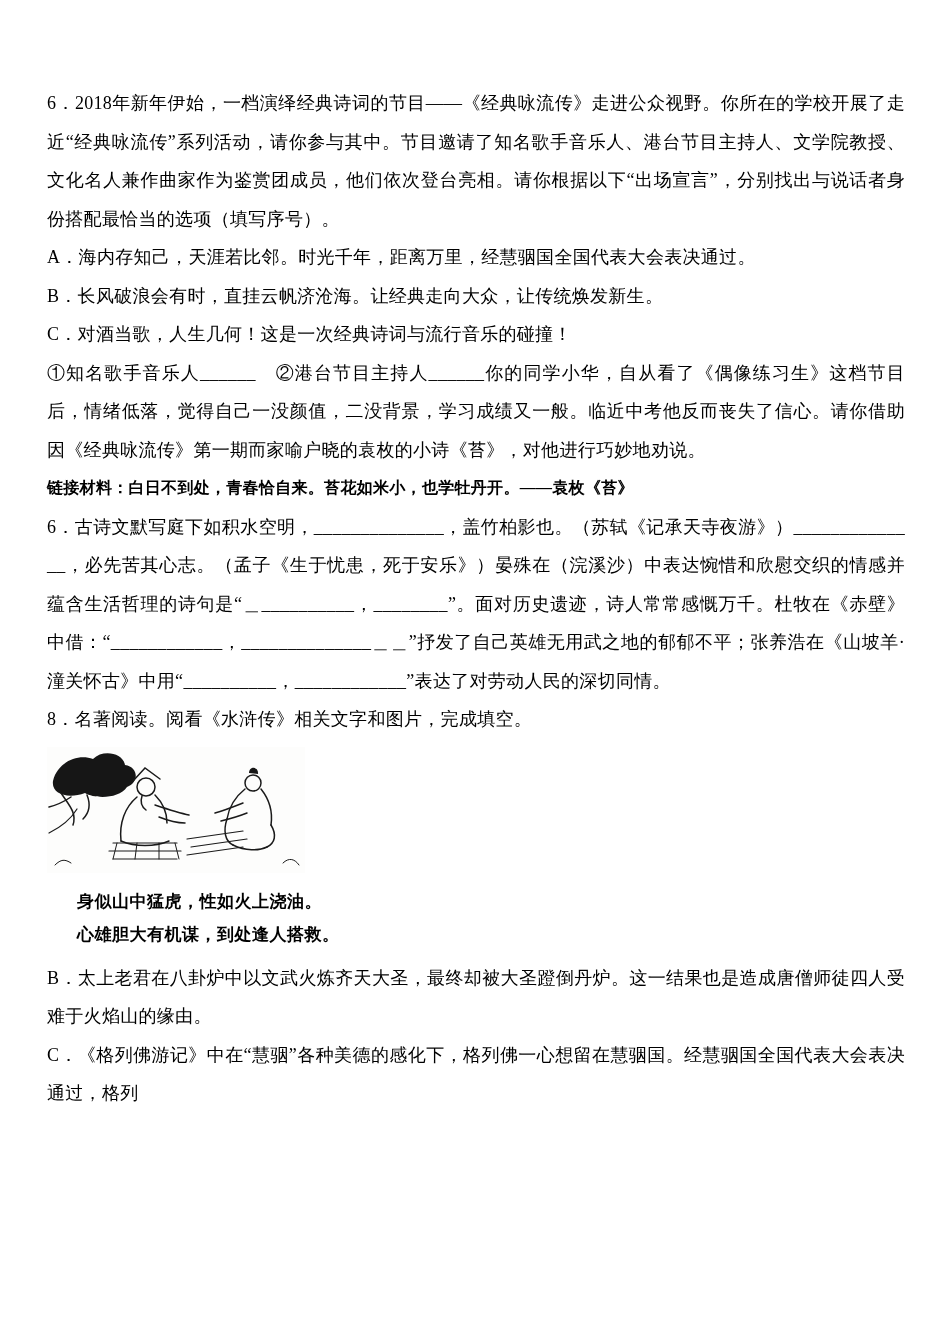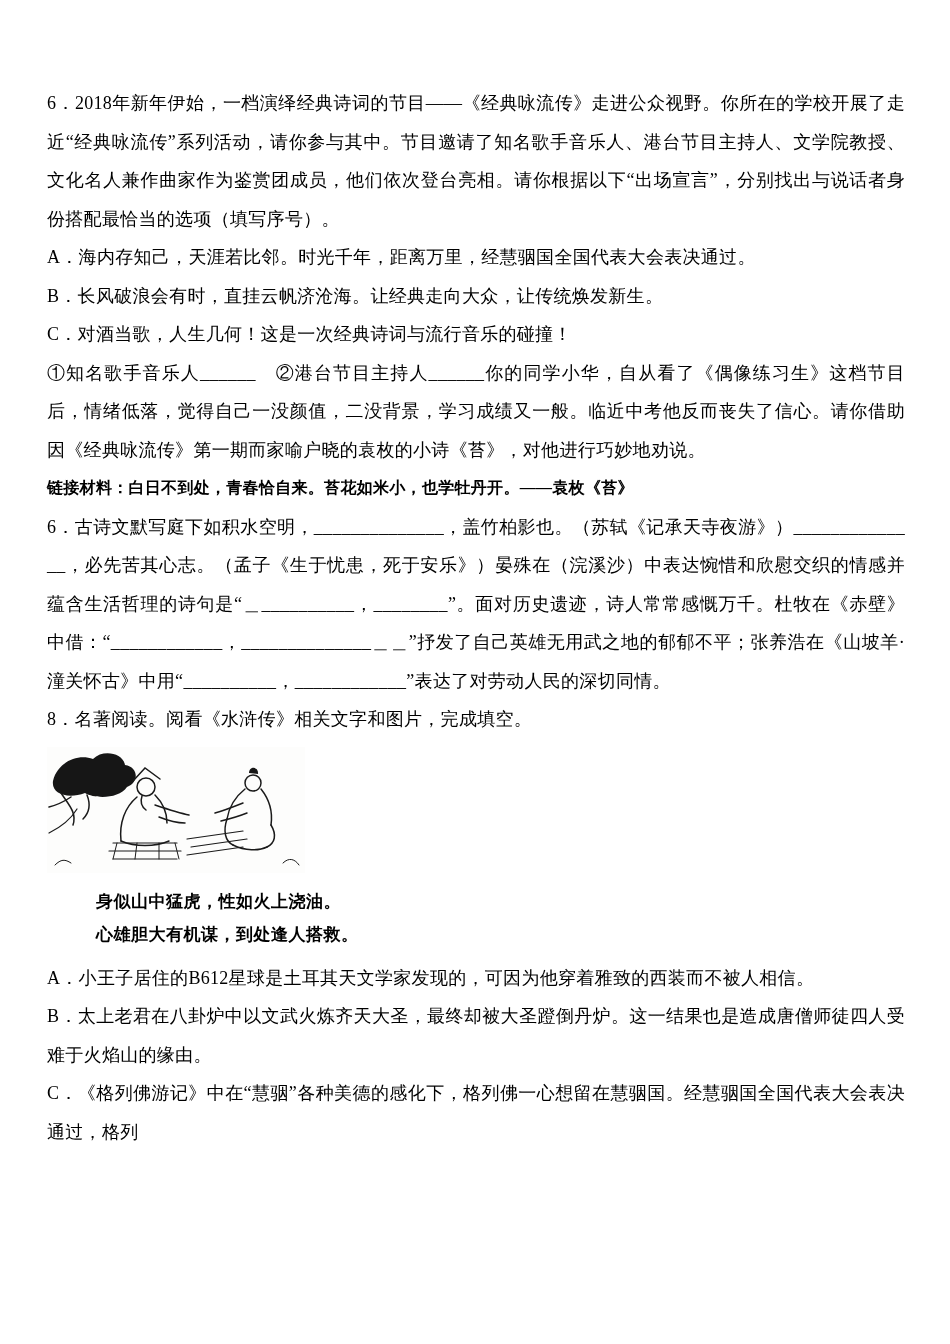--- a/index.html
+++ b/index.html
@@ -24,21 +24,21 @@
     word-break: break-all;
   }
   p.bold { font-weight: bold; font-size: 16px; }
   .figure-wrap {
     width: 258px;
     height: 126px;
     margin: 8px 0 12px 0;
     background: #fdfdfc;
   }
   .poem-line {
-    margin-left: 49px;
+    margin-left: 30px;
     font-weight: bold;
     font-size: 17px;
     line-height: 33px;
     letter-spacing: 0.5px;
   }
   .poem-block { margin: 6px 0 8px 0; }
 </style>
 </head>
 <body>
 
@@ -93,17 +93,16 @@
         <path d="M8,118 C14,112 18,112 24,116 M236,116 C242,110 248,112 252,118" stroke-width="1"></path>
       </g>
     </svg>
   </div>
 
   <div class="poem-block">
     <p class="poem-line">身似山中猛虎，性如火上浇油。</p>
     <p class="poem-line">心雄胆大有机谋，到处逢人搭救。</p>
   </div>
 
-  <p class="t">A．小王子居住的B612星球是土耳其天文学家发现的，可因为他穿着雅致的西装而不被人相信。</p>
   <p class="t">B．太上老君在八卦炉中以文武火炼齐天大圣，最终却被大圣蹬倒丹炉。这一结果也是造成唐僧师徒四人受难于火焰山的缘由。</p>
   <p class="t">C．《格列佛游记》中在“慧骃”各种美德的感化下，格列佛一心想留在慧骃国。经慧骃国全国代表大会表决通过，格列</p>
 
 </div>
 
 </body></html>

